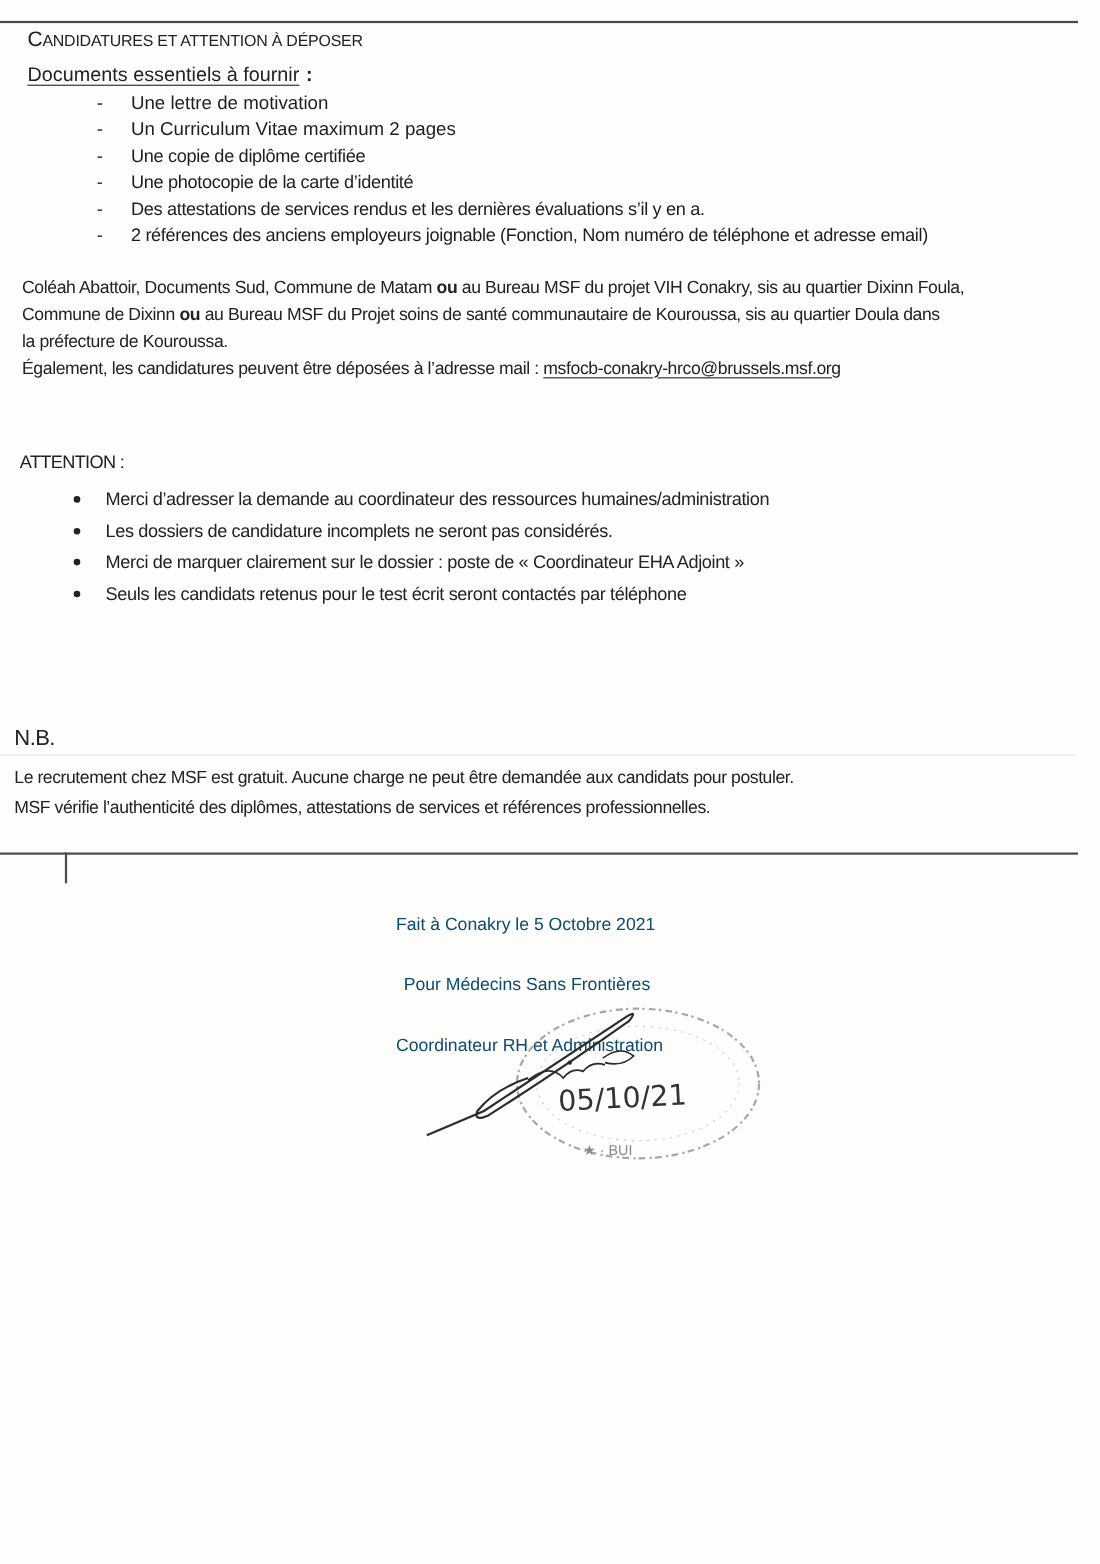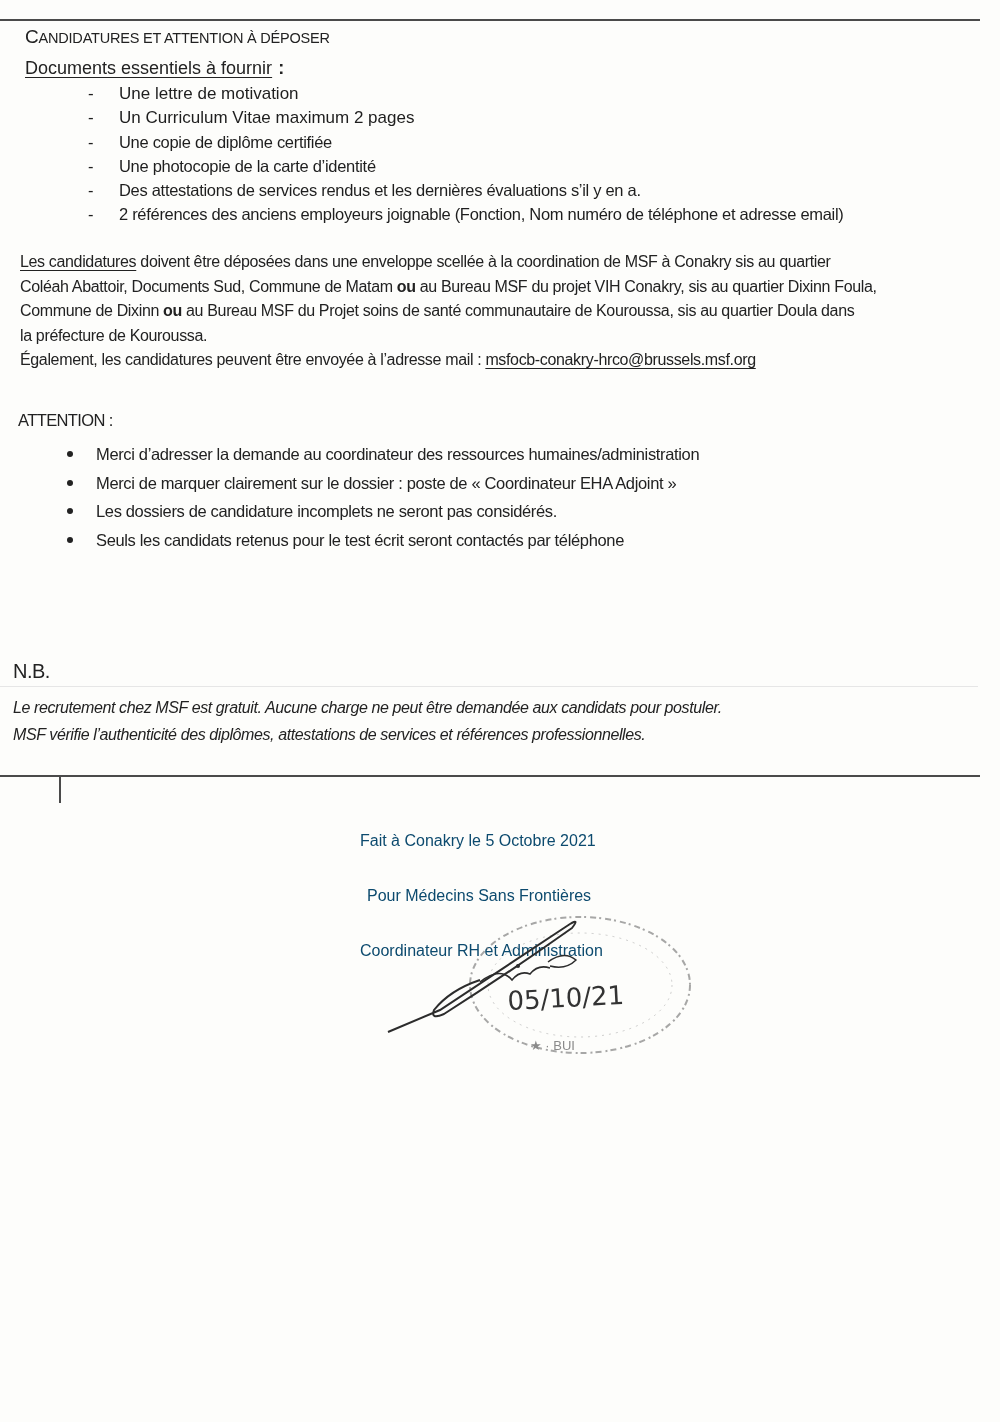--- a/index.html
+++ b/index.html
@@ -69,21 +69,21 @@
     .attn-list .b { font-weight: bold; }
 
     .nb-title {
       position: absolute; left: 13px; top: 660px;
       font-size: 20px; color: #222; letter-spacing: -0.5px;
     }
     .nb-text {
       position: absolute; left: 13px; top: 694px;
       font-size: 16px; line-height: 27px; letter-spacing: -0.4px; color: #222;
     }
-    .nb-text span { display: block; white-space: nowrap; font-style: italic; }
+    .nb-text span { display: block; white-space: nowrap; }
 
     .sign-block { position: absolute; left: 0; top: 0; width: 1000px; }
     .sign-line {
       position: absolute; font-size: 16px; color: #0c4a6e; white-space: nowrap;
     }
     .sign-place { left: 360px; top: 832px; }
     .sign-org { left: 367px; top: 887px; }
     .sign-role { left: 360px; top: 942px; }
 
     .stamp { position: absolute; left: 380px; top: 910px; width: 320px; height: 170px; pointer-events: none; }
@@ -106,33 +106,32 @@
   <ul class="doc-list">
     <li><span class="dash">-</span><span>Une lettre de motivation</span></li>
     <li><span class="dash">-</span><span>Un Curriculum Vitae maximum 2 pages</span></li>
     <li><span class="dash">-</span><span>Une copie de diplôme certifiée</span></li>
     <li><span class="dash">-</span><span>Une photocopie de la carte d’identité</span></li>
     <li><span class="dash">-</span><span>Des attestations de services rendus et les dernières évaluations s’il y en a.</span></li>
     <li><span class="dash">-</span><span>2 références des anciens employeurs joignable (Fonction, Nom numéro de téléphone et adresse email)</span></li>
   </ul>
 
   <div class="para">
-    <span class="line"><span class="u">Les candidatures</span><span> doivent être déposées dans une enveloppe scellée à la coordination de MSF à Conakry sis au quartier</span></span>
     <span class="line"><span>Coléah Abattoir, Documents Sud, Commune de Matam </span><span class="b">ou</span><span> au Bureau MSF du projet VIH Conakry, sis au quartier Dixinn Foula,</span></span>
     <span class="line"><span>Commune de Dixinn </span><span class="b">ou</span><span> au Bureau MSF du Projet soins de santé communautaire de Kouroussa, sis au quartier Doula dans</span></span>
     <span class="line">la préfecture de Kouroussa.</span>
-    <span class="line"><span>Également, les candidatures peuvent être envoyée à l’adresse mail : </span><span class="email">msfocb-conakry-hrco@brussels.msf.org</span></span>
+    <span class="line"><span>Également, les candidatures peuvent être déposées à l’adresse mail : </span><span class="email">msfocb-conakry-hrco@brussels.msf.org</span></span>
   </div>
 
   <div class="attention-title">ATTENTION :</div>
 
   <ul class="attn-list">
     <li><span class="bullet"></span><span>Merci d’adresser la demande au coordinateur des ressources humaines/administration</span></li>
+    <li><span class="bullet"></span><span>Les dossiers de candidature incomplets ne seront pas considérés.</span></li>
     <li><span class="bullet"></span><span>Merci de marquer clairement sur le dossier : poste de « Coordinateur EHA Adjoint »</span></li>
-    <li><span class="bullet"></span><span>Les dossiers de candidature incomplets ne seront pas considérés.</span></li>
     <li><span class="bullet"></span><span>Seuls les candidats retenus pour le test écrit seront contactés par téléphone</span></li>
   </ul>
 
   <div class="nb-title">N.B.</div>
   <div class="rule rule-faint"></div>
   <div class="nb-text">
     <span>Le recrutement chez MSF est gratuit. Aucune charge ne peut être demandée aux candidats pour postuler.</span>
     <span>MSF vérifie l’authenticité des diplômes, attestations de services et références professionnelles.</span>
   </div>
 

